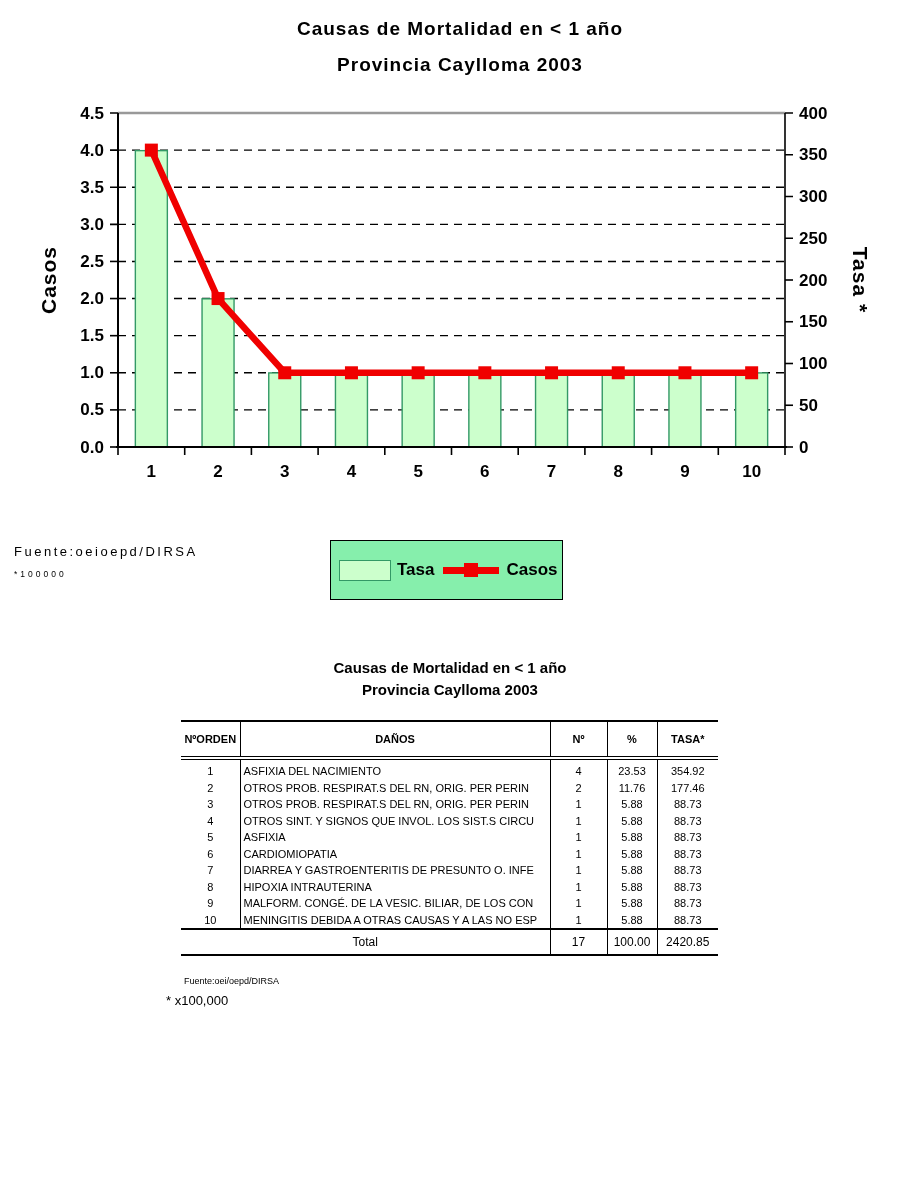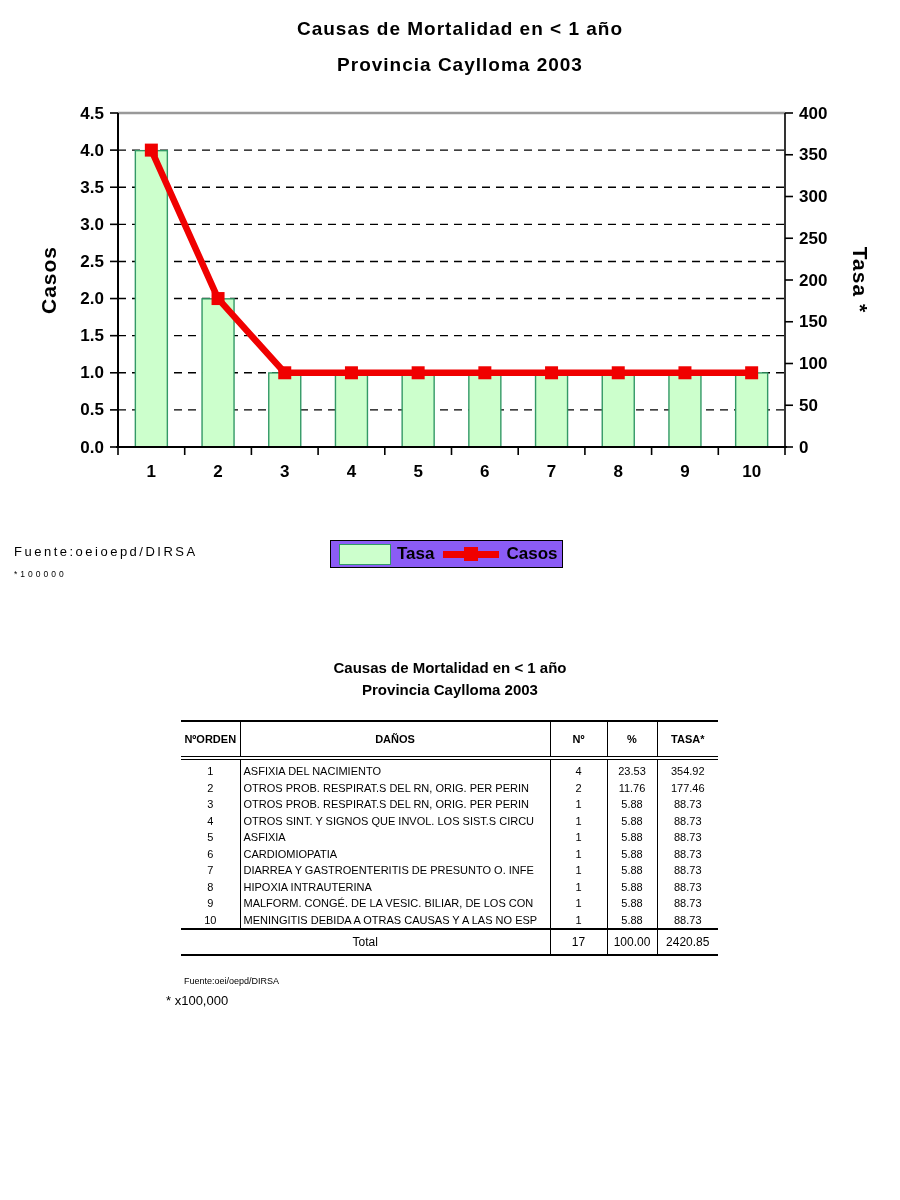--- a/index.html
+++ b/index.html
@@ -1,28 +1,28 @@
 <!DOCTYPE html>
 <html><head>
 <meta charset="utf-8">
 <style>
   html,body{margin:0;padding:0;background:#fff;}
   .page{position:relative;width:900px;height:1200px;background:#ffffff;overflow:hidden;
-        font-family:"Liberation Sans",sans-serif;color:#000;}
+        font-family:"Liberation Sans",sans-serif;color:#000;border-radius:9px;}
   
   .chart-title{position:absolute;left:20px;width:880px;text-align:center;
                font-weight:bold;font-size:19px;letter-spacing:1px;}
   .chart-title.l1{top:18px;}
   .chart-title.l2{top:54px;}
   #chart-svg{position:absolute;left:0;top:90px;}
   .chart-src{position:absolute;left:14px;top:544px;font-size:13px;letter-spacing:2.5px;text-align:center;}
   .chart-scale{position:absolute;left:14px;top:569px;font-size:8.5px;letter-spacing:3px;}
-  .legend{position:absolute;left:330px;top:540px;width:233px;height:28px;
+  .legend{position:absolute;left:330px;top:540px;width:233px;height:60px;
           border:1.5px solid #000;box-sizing:border-box;display:flex;align-items:center;
-          padding:0 8px;background:#8b5cf6;}
+          padding:0 8px;background:#86efac;}
   .swatch{width:50px;height:19px;background:#CCFFCC;border:1px solid #339966;flex:none;}
   .leg-label{font-weight:bold;font-size:17px;margin:0 6px;}
   .leg-line{position:relative;width:56px;height:7px;background:#F00000;flex:none;margin:0 2px;}
   .leg-marker{position:absolute;left:50%;top:50%;width:14px;height:14px;background:#F00000;
               transform:translate(-50%,-50%);}
   
   .tbl-title{position:absolute;left:0;width:900px;text-align:center;font-weight:bold;font-size:15px;}
   .tbl-title.l1{top:659px;}
   .tbl-title.l2{top:681px;}
   table.mort{position:absolute;left:181px;top:720px;width:537px;border-collapse:collapse;

